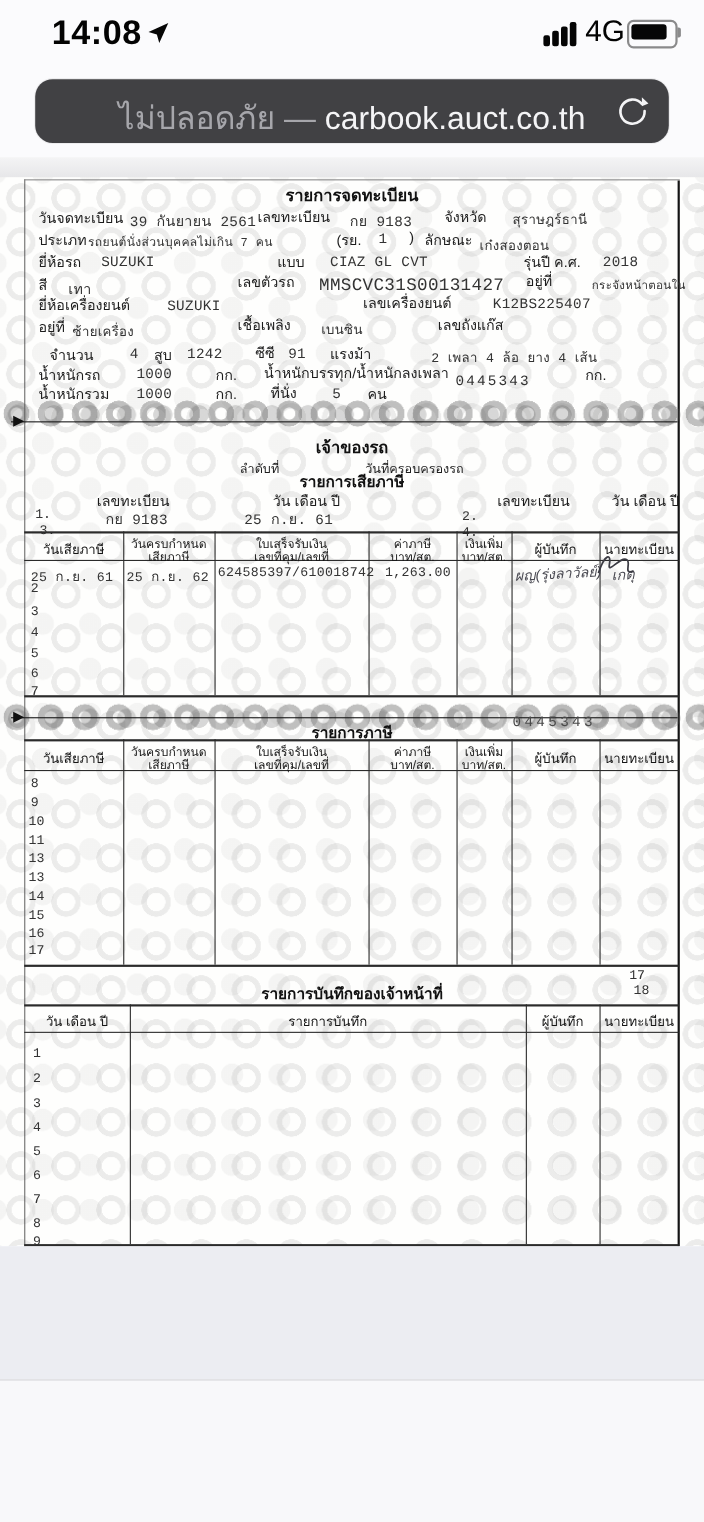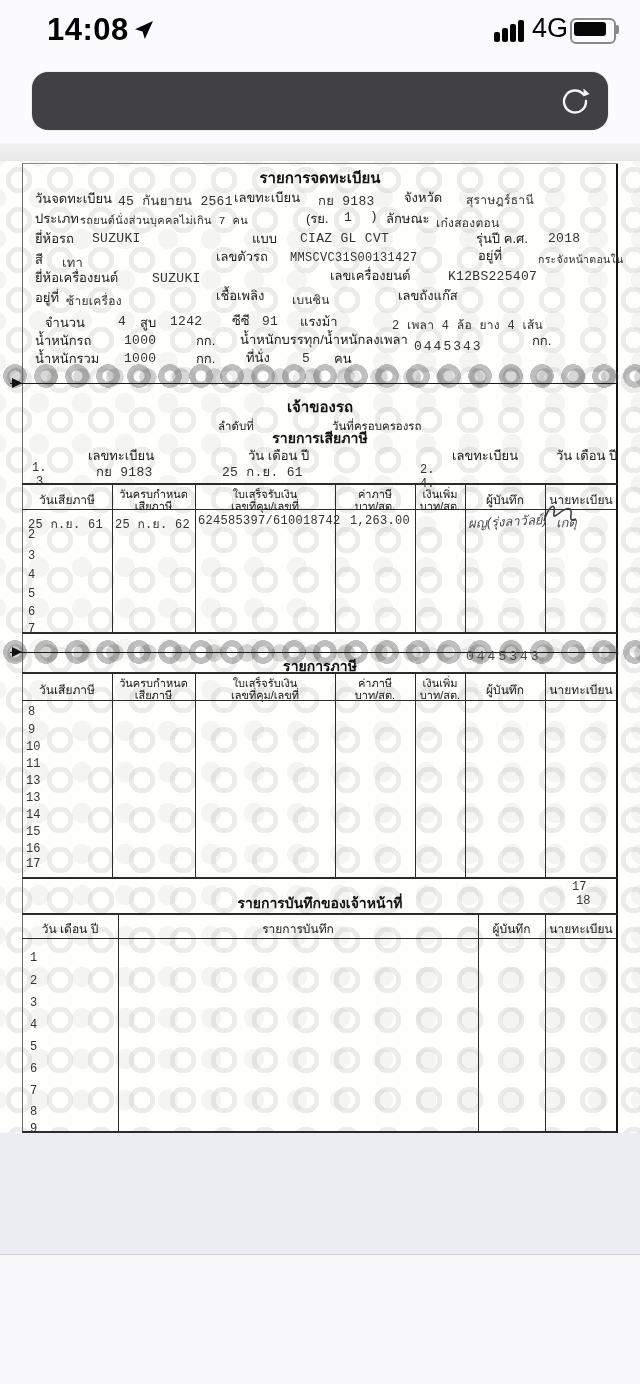--- a/index.html
+++ b/index.html
@@ -55,37 +55,40 @@
     <div class="abs sigbar" style="left:510px;height:18px;top:24px;"></div>
     <div class="abs sigbar" style="left:518px;height:22px;top:20px;"></div>
     <span class="abs net" style="left:532px;top:13px;">4G</span>
     <div class="abs" style="left:570px;top:18px;width:42px;height:22px;border:2px solid rgba(0,0,0,.45);border-radius:6px;">
       <div style="position:absolute;left:2px;top:2px;width:32px;height:14px;background:#060606;border-radius:3px;"></div>
     </div>
     <div class="abs" style="left:616px;top:25px;width:3px;height:9px;background:rgba(0,0,0,.45);border-radius:0 2px 2px 0;"></div>
   </div>
 
   <div id="addrbar">
+    <div id="addrtext">
+      <span class="sec-label">ไม่ปลอดภัย — </span><span class="host">carbook.auct.co.th</span>
+    </div>
     <svg class="abs" style="right:18px;top:14px;" width="30" height="30" viewBox="0 0 30 30">
       <path d="M23.5 8.5 A 11 11 0 1 0 26 15" fill="none" stroke="#f4f4f6" stroke-width="2.4" stroke-linecap="round"></path>
       <polygon points="23.5,2.5 23.5,10.5 29.5,8" fill="#f4f4f6"></polygon>
     </svg>
   </div>
   <div id="headerstrip"></div>
 
   <div id="docscan">
 
     <div class="vline" style="left:22px;top:2px;height:970px;background:#4a4a4a;opacity:.8;"></div>
     <div class="vline" style="left:616px;top:3px;height:969px;width:2px;background:#141414;"></div>
     <div class="hline" style="left:22px;top:2px;width:596px;background:#8a8a8a;"></div>
 
     <div class="abs ttl" style="top:5px;">รายการจดทะเบียน</div>
 
     <span class="abs lbl" style="left:35px;top:27px;">วันจดทะเบียน</span>
-    <span class="abs val" style="left:118px;top:29px;">45 กันยายน 2561</span>
+    <span class="abs val" style="left:118px;top:29px;">39 กันยายน 2561</span>
     <span class="abs lbl" style="left:234px;top:26px;">เลขทะเบียน</span>
     <span class="abs val" style="left:318px;top:29px;">กย 9183</span>
     <span class="abs lbl" style="left:404px;top:26px;">จังหวัด</span>
     <span class="abs val" style="left:466px;top:29px;font-size:12px;">สุราษฎร์ธานี</span>
 
     <span class="abs lbl" style="left:35px;top:47px;">ประเภท</span>
     <span class="abs val" style="left:80px;top:50px;font-size:11px;">รถยนต์นั่งส่วนบุคคลไม่เกิน 7 คน</span>
     <span class="abs lbl" style="left:306px;top:47px;">(รย.</span>
     <span class="abs val" style="left:344px;top:49px;">1</span>
     <span class="abs lbl" style="left:372px;top:47px;">)</span>
@@ -95,21 +98,21 @@
     <span class="abs lbl" style="left:35px;top:67px;">ยี่ห้อรถ</span>
     <span class="abs val" style="left:92px;top:70px;">SUZUKI</span>
     <span class="abs lbl" style="left:252px;top:67px;">แบบ</span>
     <span class="abs val" style="left:300px;top:70px;">CIAZ GL CVT</span>
     <span class="abs lbl" style="left:476px;top:67px;">รุ่นปี ค.ศ.</span>
     <span class="abs val" style="left:548px;top:70px;">2018</span>
 
     <span class="abs lbl" style="left:35px;top:88px;">สี</span>
     <span class="abs val" style="left:62px;top:91px;">เทา</span>
     <span class="abs lbl" style="left:216px;top:85px;">เลขตัวรถ</span>
-    <span class="abs val" style="left:290px;top:90px;font-size:12px;">MMSCVC31S00131427</span>
+    <span class="abs val" style="left:290px;top:90px;font-size:16px;">MMSCVC31S00131427</span>
     <span class="abs lbl" style="left:478px;top:84px;">อยู่ที่</span>
     <span class="abs val" style="left:538px;top:90px;font-size:10.5px;">กระจังหน้าตอนใน</span>
 
     <span class="abs lbl" style="left:35px;top:106px;">ยี่ห้อเครื่องยนต์</span>
     <span class="abs val" style="left:152px;top:110px;">SUZUKI</span>
     <span class="abs lbl" style="left:330px;top:104px;">เลขเครื่องยนต์</span>
     <span class="abs val" style="left:448px;top:108px;">K12BS225407</span>
 
     <span class="abs lbl" style="left:35px;top:126px;">อยู่ที่</span>
     <span class="abs val" style="left:66px;top:130px;font-size:12px;">ซ้ายเครื่อง</span>

